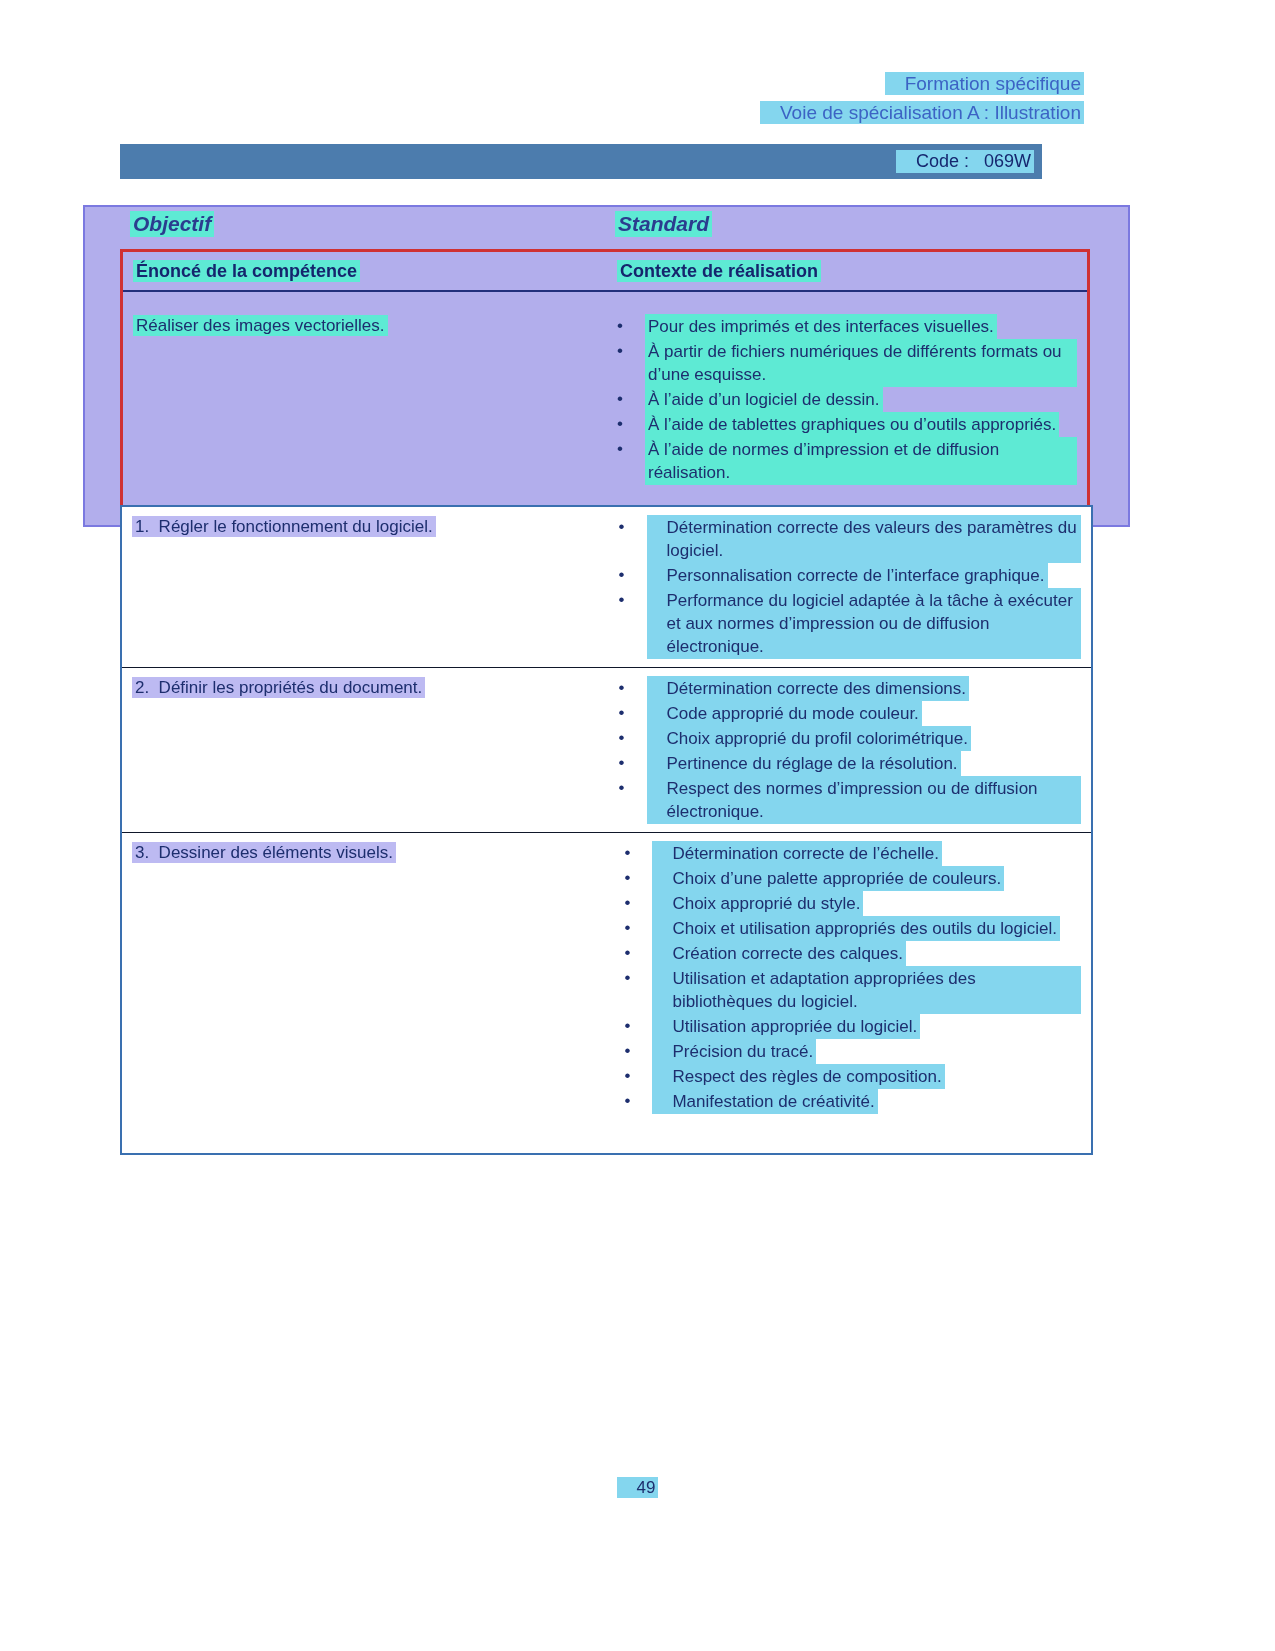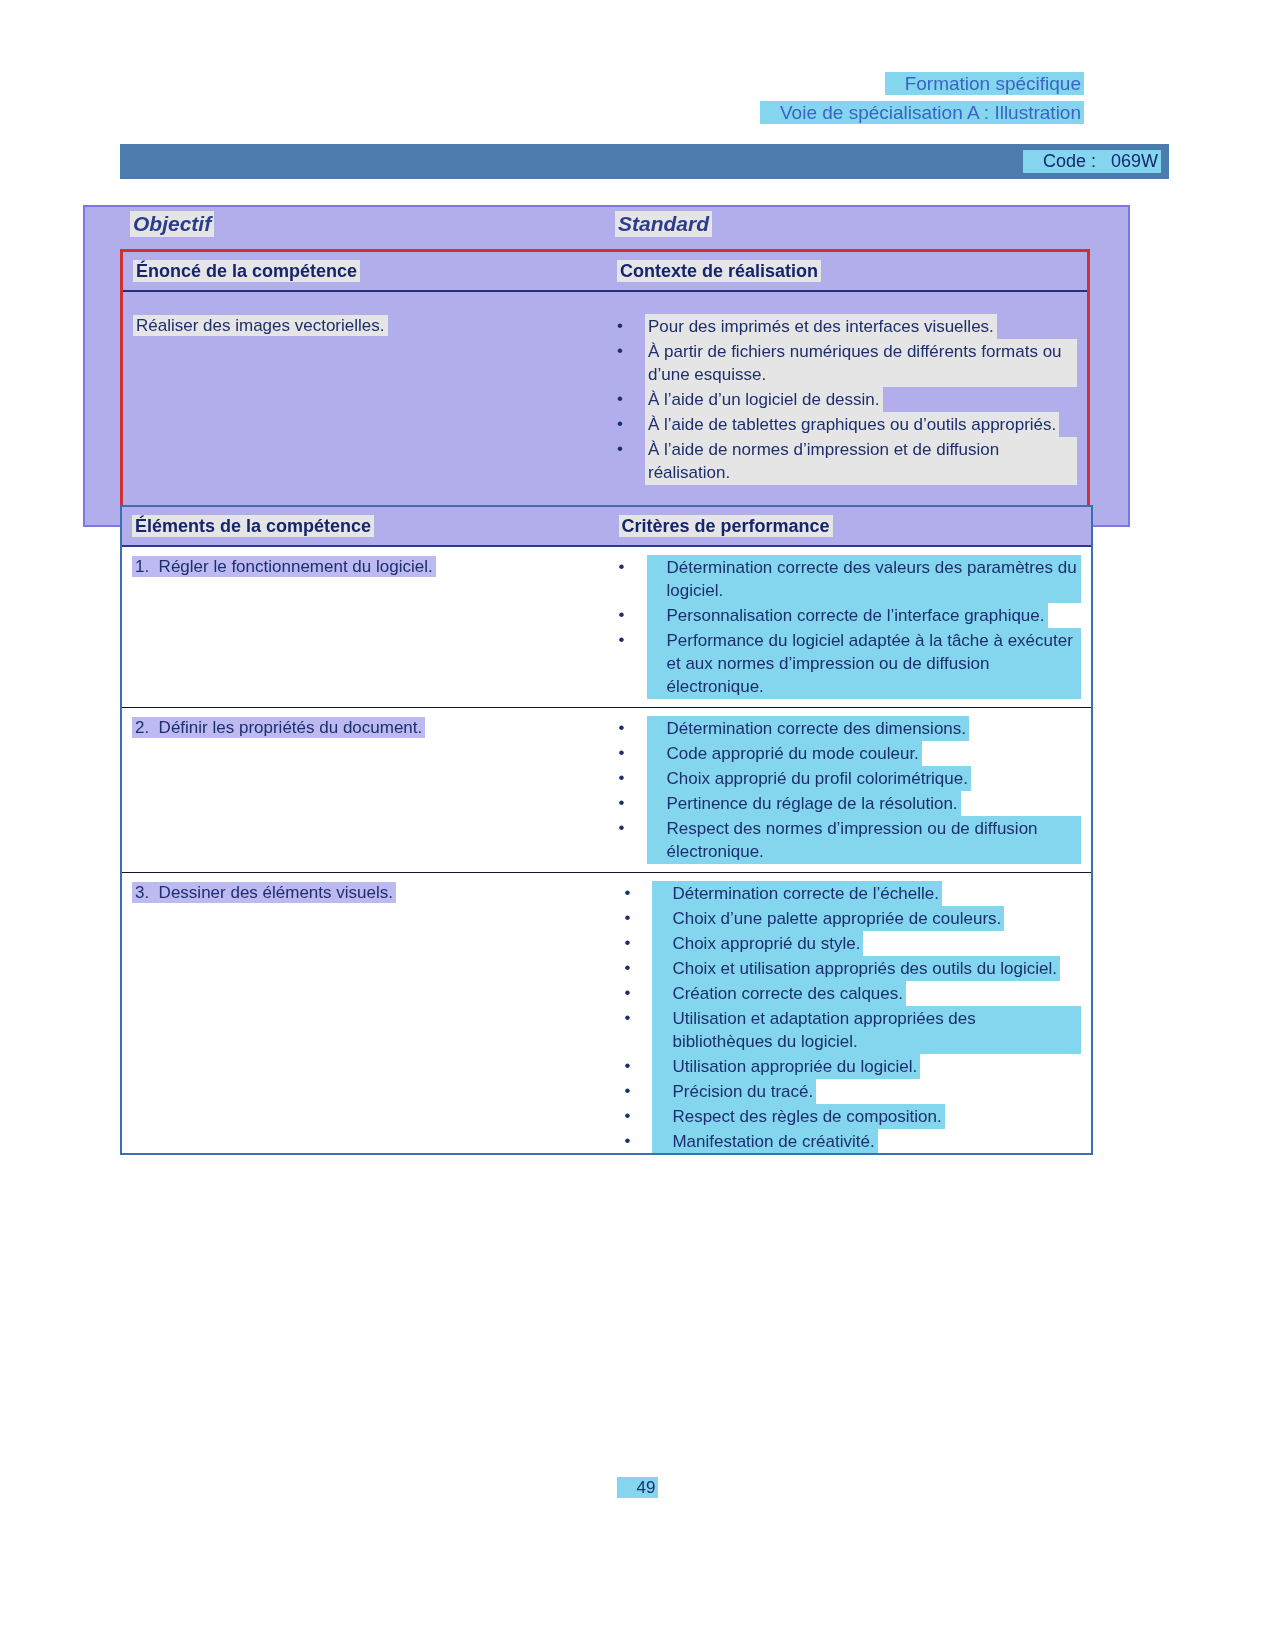--- a/index.html
+++ b/index.html
@@ -13,39 +13,39 @@
     color: #1d2e6e;
     overflow: hidden;
   }
   
   .hl {
     padding: 1px 3px;
     box-decoration-break: clone;
     -webkit-box-decoration-break: clone;
   }
   .hl-cyan   { background: #84d6ee; padding-left: 20px; }
-  .hl-violet { background: #e5e5e5; }
+  .hl-violet { background: #5eead4; }
   .hl-lav    { background: #bdbaf2; }
 
   .doc-header {
     position: absolute;
     top: 70px;
     right: 191px;
     text-align: right;
     font-size: 19px;
     line-height: 28px;
     color: #3c63c4;
   }
   .hdr-line { margin-bottom: 1px; }
 
   .code-bar {
     position: absolute;
     left: 120px;
     top: 144px;
-    width: 1049px;
+    width: 922px;
     height: 35px;
     background: #4c7cad;
     display: flex;
     align-items: center;
     justify-content: flex-end;
     padding-right: 8px;
     font-size: 18px;
     color: #16276f;
   }
 
@@ -200,28 +200,20 @@
                 <span class="bullet">•</span>
                 <span class="hl hl-violet">À l’aide de normes d’impression et de diffusion réalisation.</span>
               </li>
             </ul>
         </div>
       </div>
     </div>
   </div>
 
   <div class="blue-table">
-    <div class="bt-header">
-      <div class="cell-l">
-        <span class="hl hl-violet th">Éléments de la compétence</span>
-      </div>
-      <div class="cell-r">
-        <span class="hl hl-violet th">Critères de performance</span>
-      </div>
-    </div>
 
     <div class="bt-row">
       <div class="cell-l">
         <span class="hl hl-lav">1.&nbsp;&nbsp;Régler le fonctionnement du logiciel.</span>
       </div>
       <div class="cell-r">
         <ul class="blist">
             <li>
               <span class="bullet">•</span>
               <span class="hl hl-cyan">Détermination correcte des valeurs des paramètres du logiciel.</span>

